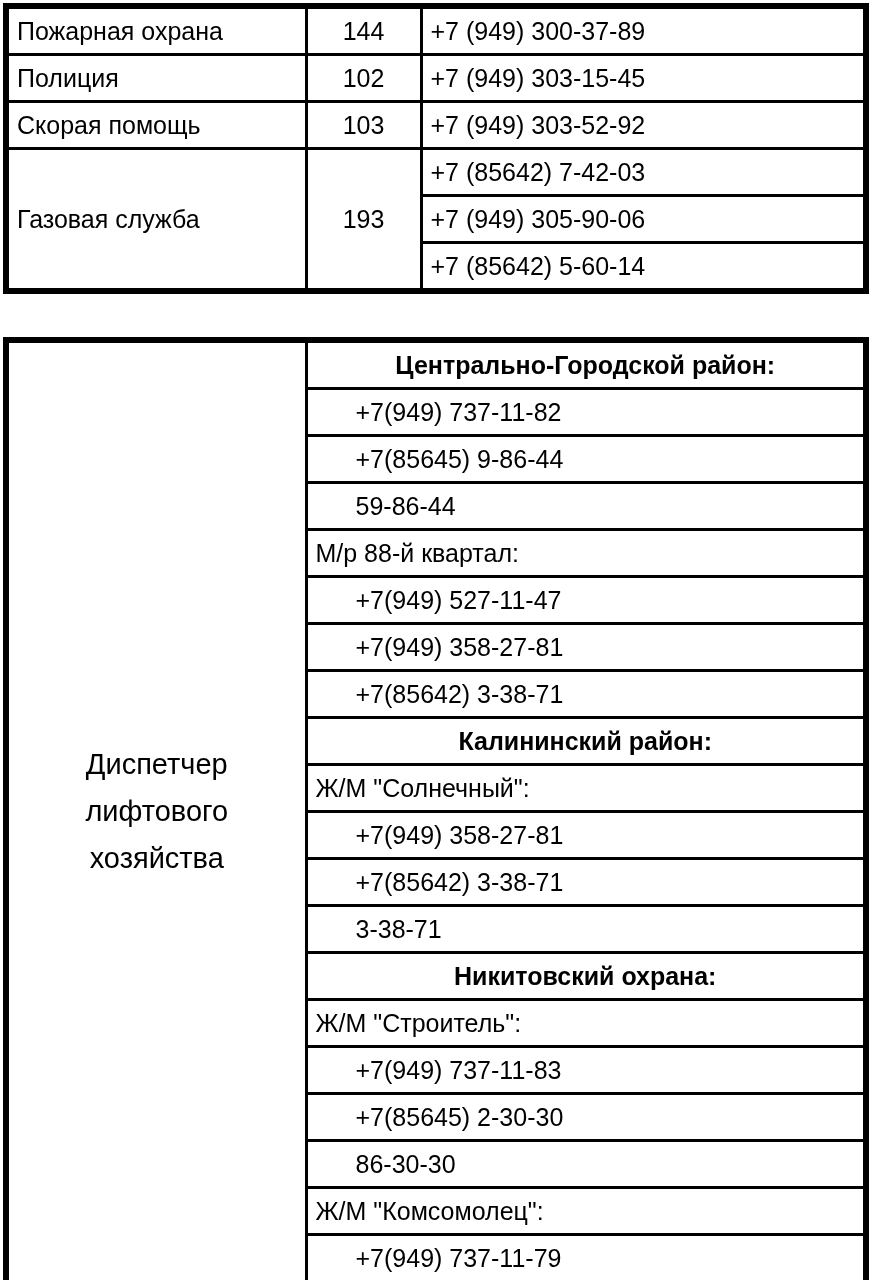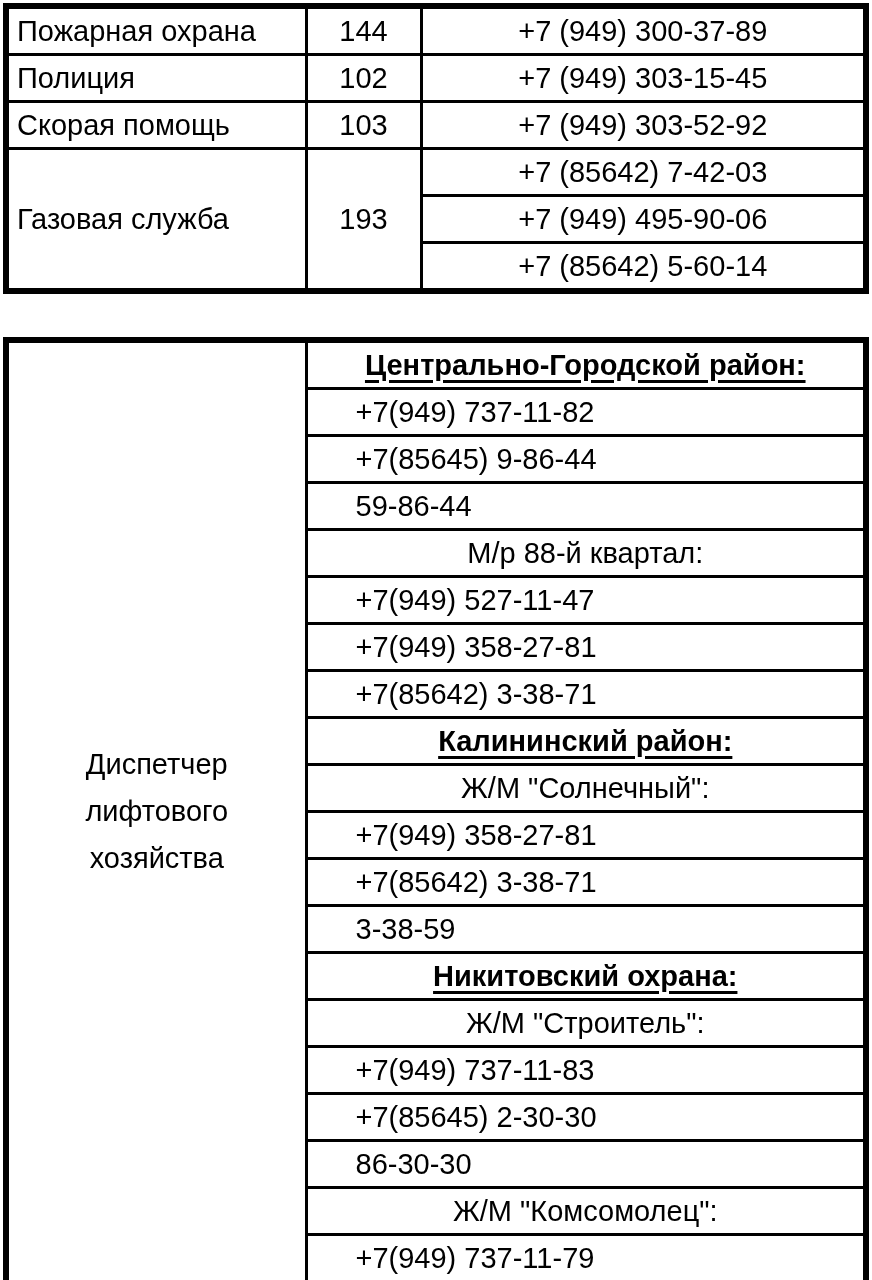--- a/index.html
+++ b/index.html
@@ -19,60 +19,59 @@
   }
   table.phones {
     border-collapse: collapse;
     table-layout: fixed;
     width: 866px;
     margin-left: 3px;
     background: #fff;
   }
   table.phones td {
     border: 3px solid #000;
-    font-size: 29px;
+    font-size: 25px;
     line-height: 1.2;
     vertical-align: middle;
     padding: 0 8px;
     height: 44px;
     overflow: hidden;
     white-space: nowrap;
     box-sizing: content-box;
   }
   
   table.phones {
     border: 6px solid #000;
   }
   #t1 { margin-top: 3px; }
   #t2 { margin-top: 43px; }
 
   
   #t1 .svc-name  { text-align: left;  }
   #t1 col.c-name { width: 300px; }
   #t1 col.c-code { width: 115px; }
   #t1 .svc-code  { text-align: center; }
-  #t1 .svc-phone { text-align: center; }
+  #t1 .svc-phone { text-align: left; }
 
   
   #t2 col.c-disp { width: 300px; }
   #t2 .dispatcher-cell {
     text-align: center;
     white-space: normal;
     font-size: 29px;
     line-height: 1.62;
     padding: 0 30px;
   }
   #t2 .row-district {
     font-weight: bold;
     text-align: center;
-    text-decoration: underline;
     text-underline-offset: 5px;
     text-decoration-thickness: 3px;
   }
-  #t2 .row-area  { text-align: center; }
+  #t2 .row-area  { }
   #t2 .row-phone { text-align: left; padding-left: 48px; }
 </style>
 </head>
 <body>
 
 <div class="page">
 
   <table class="phones" id="t1">
     <colgroup>
       <col class="c-name">
@@ -94,21 +93,21 @@
           <td class="svc-name" rowspan="1">Скорая помощь</td>
           <td class="svc-code" rowspan="1">103</td>
           <td class="svc-phone">+7 (949) 303-52-92</td>
         </tr>
         <tr>
           <td class="svc-name" rowspan="3">Газовая служба</td>
           <td class="svc-code" rowspan="3">193</td>
           <td class="svc-phone">+7 (85642) 7-42-03</td>
         </tr>
         <tr>
-          <td class="svc-phone">+7 (949) 495-90-06</td>
+          <td class="svc-phone">+7 (949) 305-90-06</td>
         </tr>
         <tr>
           <td class="svc-phone">+7 (85642) 5-60-14</td>
         </tr>
       </tbody>
   </table>
 
   <table class="phones" id="t2">
     <colgroup>
       <col class="c-disp">
@@ -146,21 +145,21 @@
         <tr>
           <td class="row-area">Ж/М "Солнечный":</td>
         </tr>
         <tr>
           <td class="row-phone">+7(949) 358-27-81</td>
         </tr>
         <tr>
           <td class="row-phone">+7(85642) 3-38-71</td>
         </tr>
         <tr>
-          <td class="row-phone">3-38-59</td>
+          <td class="row-phone">3-38-71</td>
         </tr>
         <tr>
           <td class="row-district">Никитовский охрана:</td>
         </tr>
         <tr>
           <td class="row-area">Ж/М "Строитель":</td>
         </tr>
         <tr>
           <td class="row-phone">+7(949) 737-11-83</td>
         </tr>

